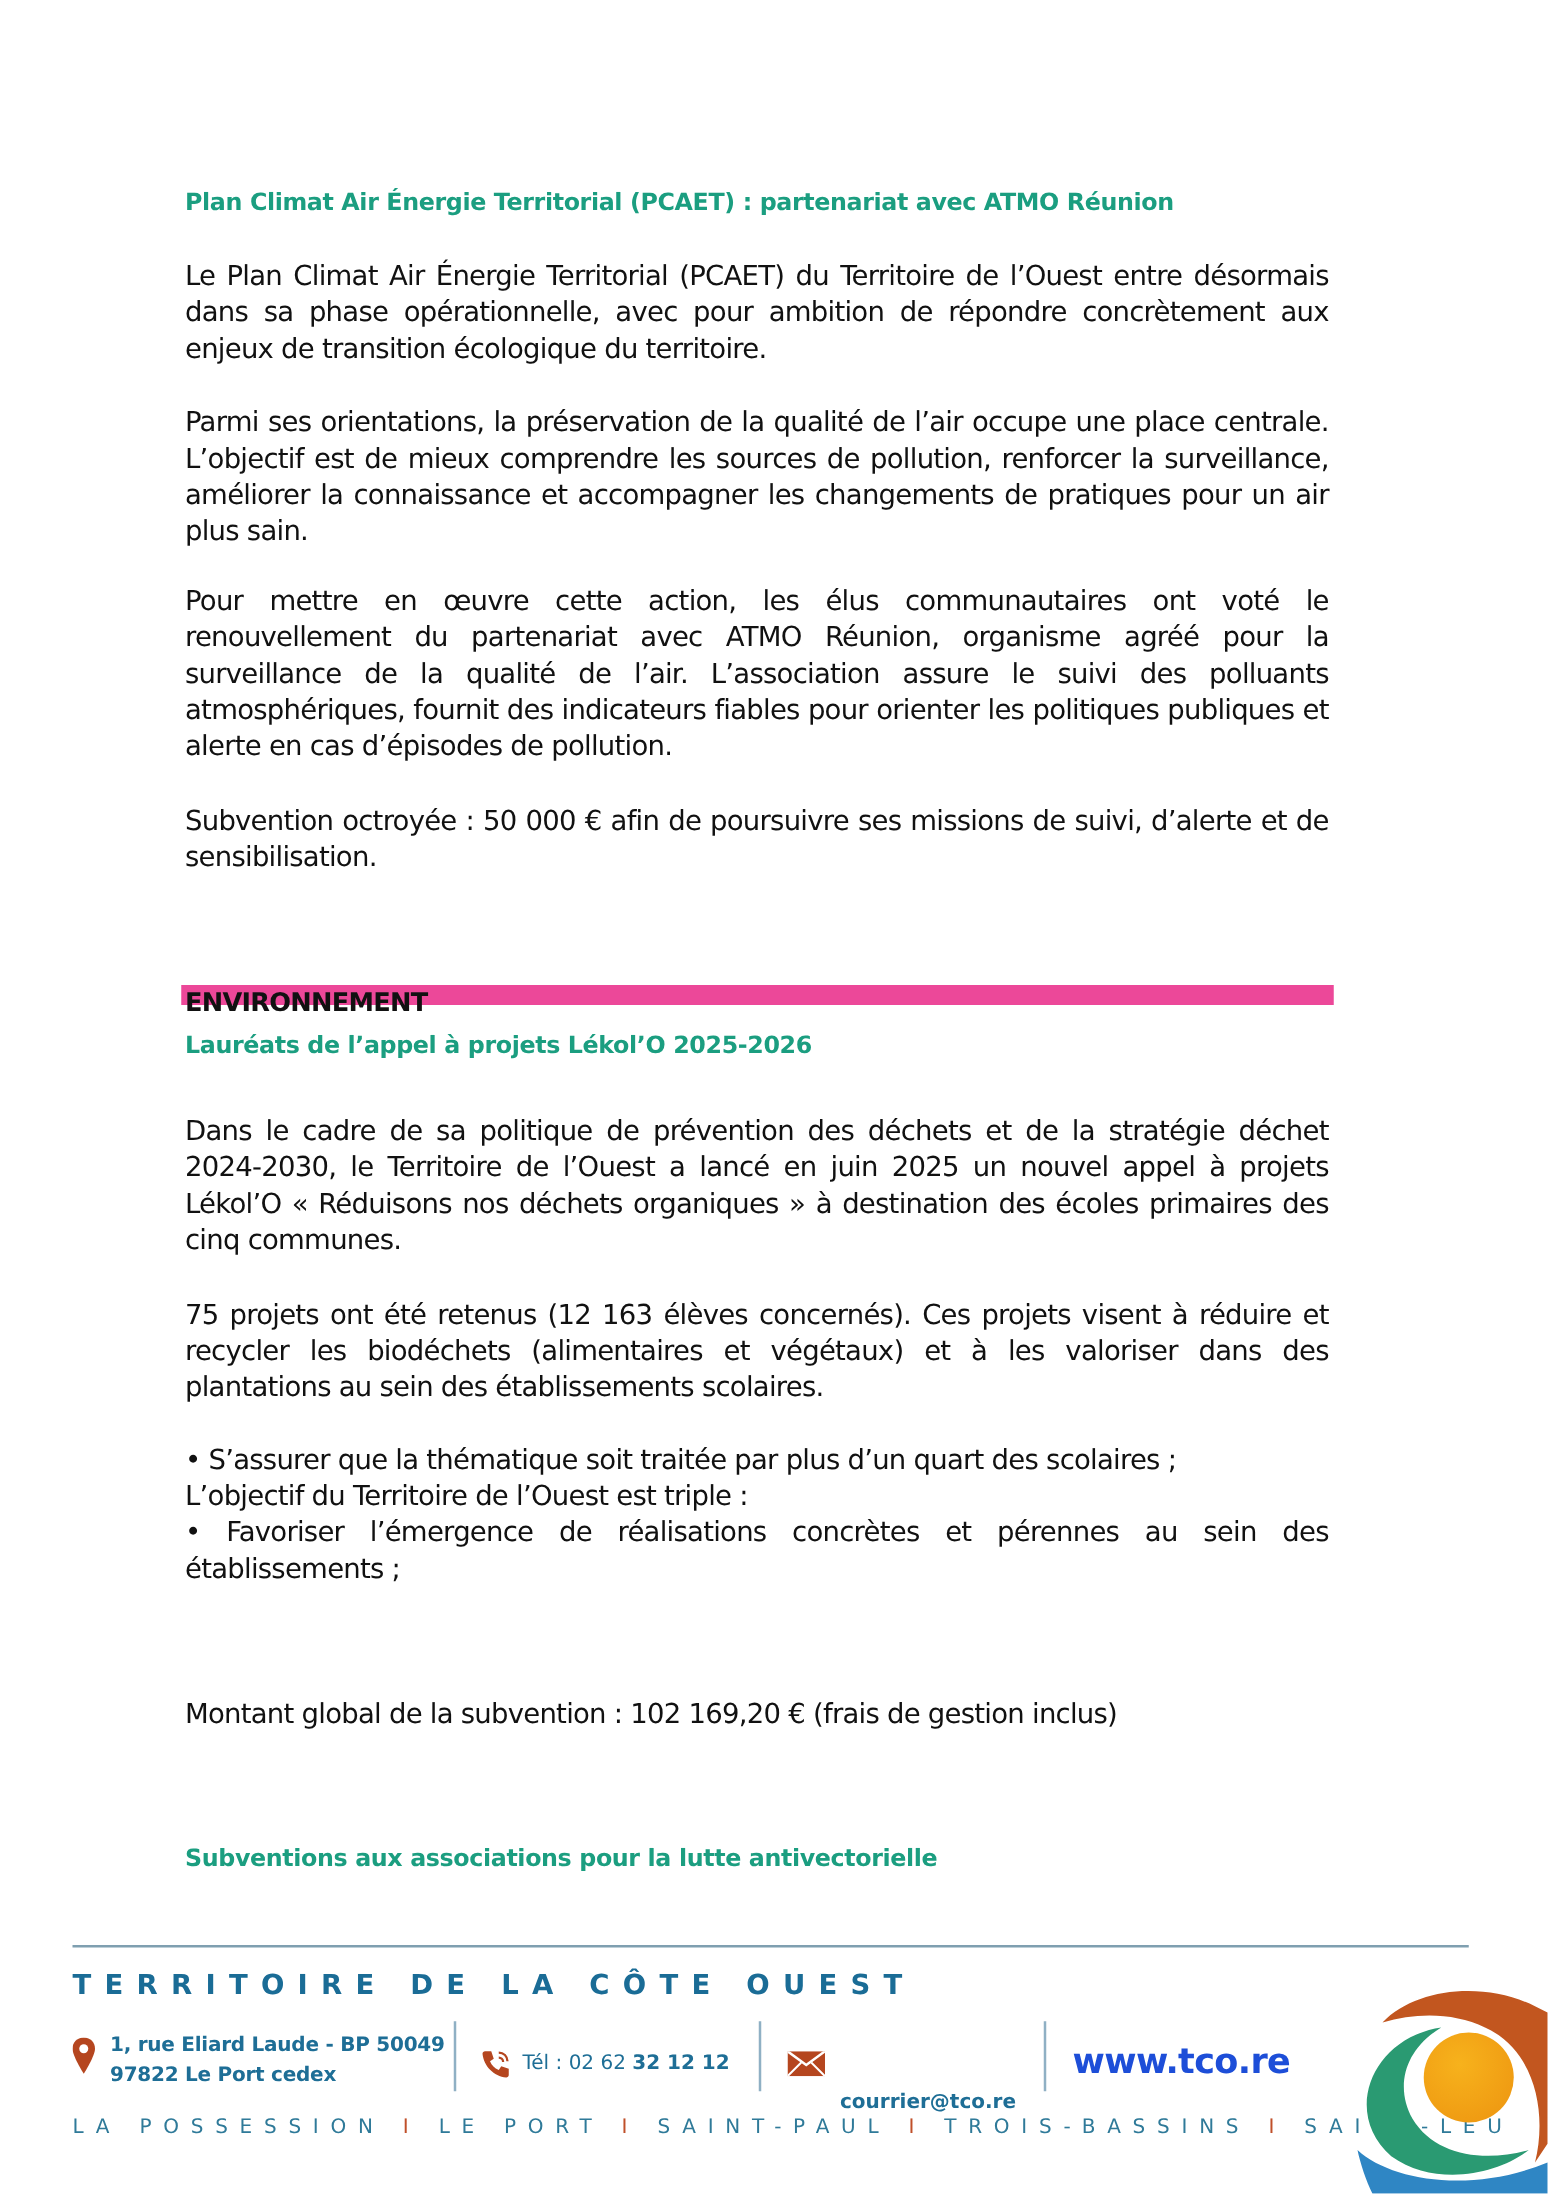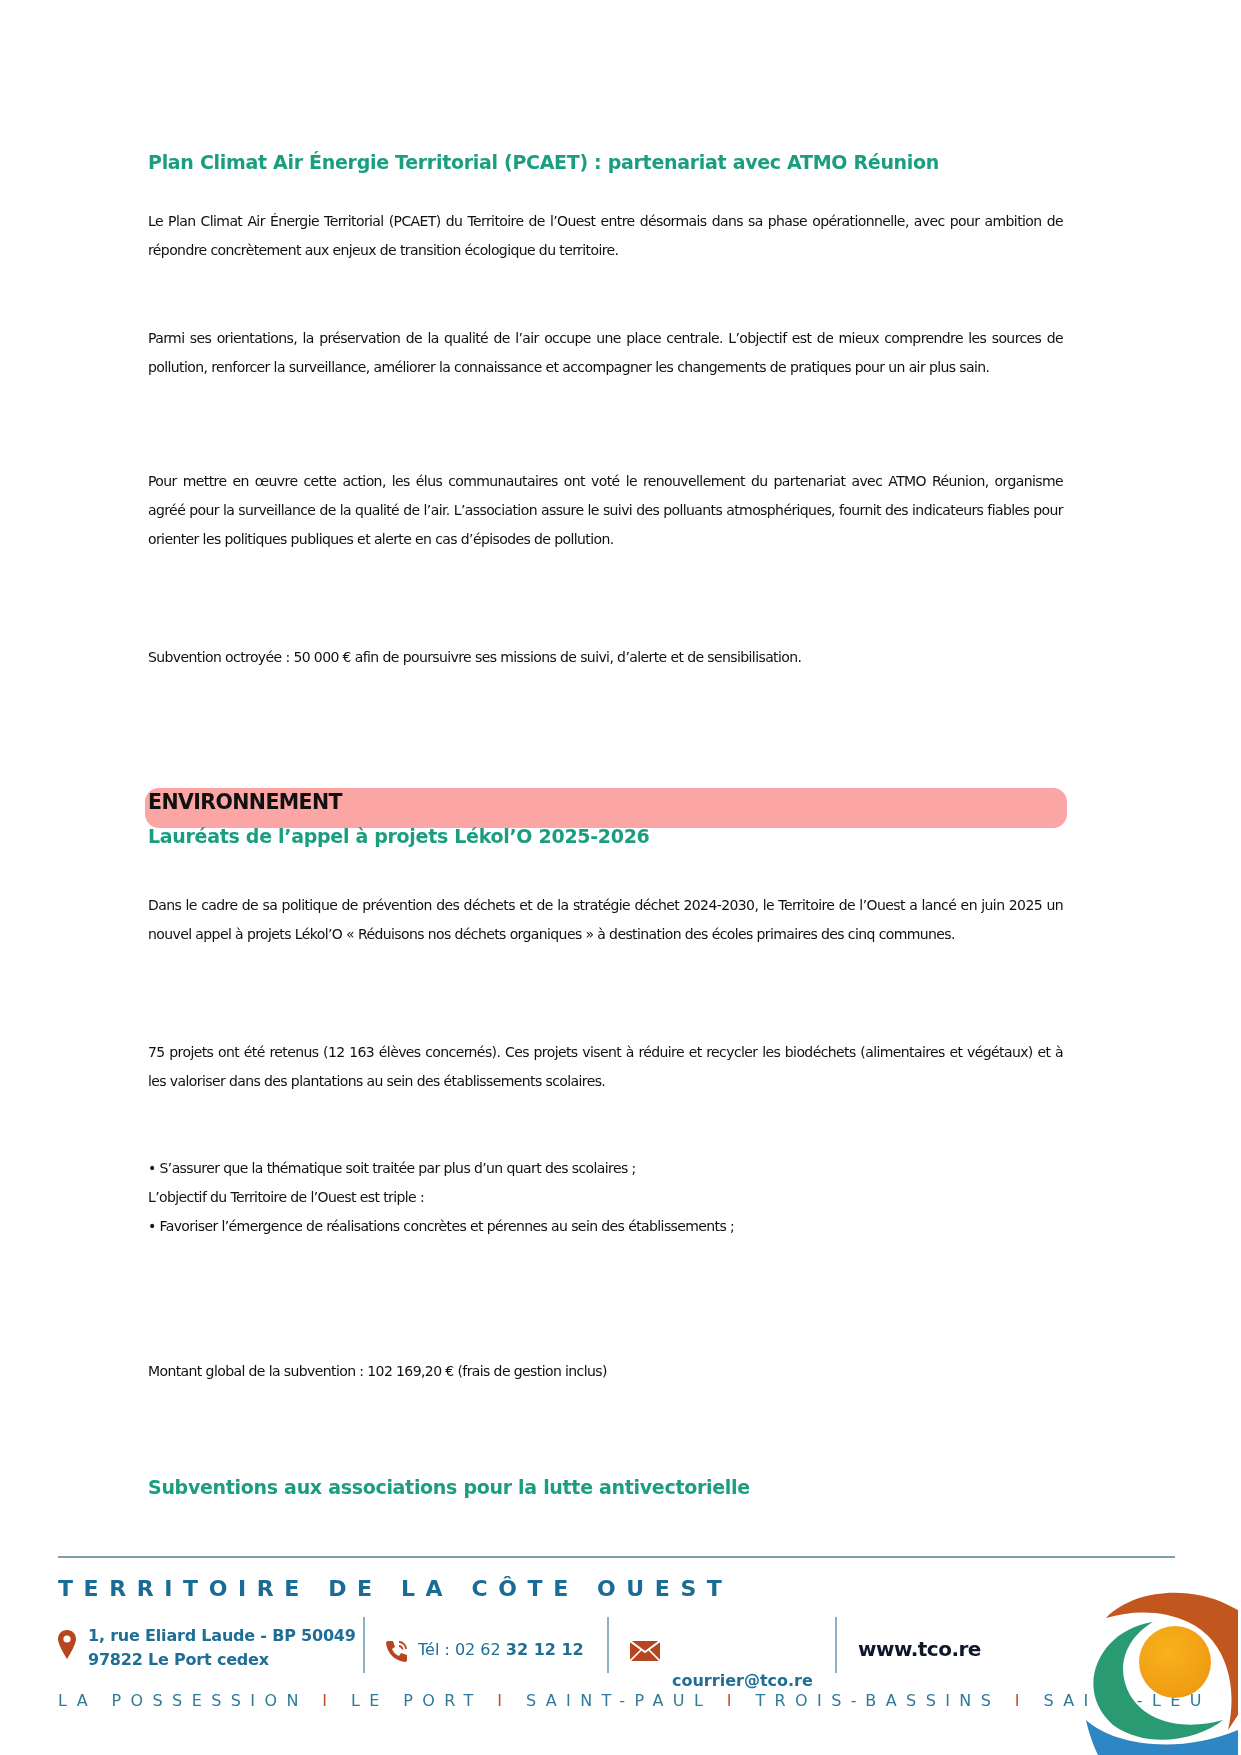--- a/index.html
+++ b/index.html
@@ -2,35 +2,35 @@
 <html><head>
 <meta charset="utf-8">
 <style>
   html, body { margin: 0; padding: 0; background: #ffffff; }
   body { width: 1241px; height: 1755px; position: relative; overflow: hidden;
          font-family: "DejaVu Sans", sans-serif; color: #111; }
   .abs { position: absolute; }
   .content { left: 148px; width: 915px; }
   .h-green { color: #1b9e80; font-weight: bold; font-size: 19px; line-height: 29px; white-space: nowrap;
              font-family: "DejaVu Sans", sans-serif; letter-spacing: -0.3px; }
-  .para { font-size: 14px; line-height: 29px; text-align: justify; text-align-last: left;
+  .para { font-size: 22px; line-height: 29px; text-align: justify; text-align-last: left;
           font-family: "DejaVu Sans", sans-serif; letter-spacing: -0.6px; word-spacing: 0px; }
   .para p { margin: 0; }
-  .section-bar { left: 145px; width: 922px; top: 788px; height: 40px; background: #fca5a5; border-radius: 14px; }
+  .section-bar { left: 145px; width: 922px; top: 788px; height: 16px; background: #ec4899; }
   .section-bar span { position: absolute; left: 3px; top: 0; line-height: 28px; font-weight: bold;
                       font-size: 20.5px; color: #111; letter-spacing: -0.6px; }
   .footer-line { left: 58px; top: 1556px; width: 1117px; height: 2px; background: #7f9fb0; }
   .footer-title { left: 58px; top: 1576px; font-size: 22px; font-weight: bold; color: #1a6c96;
                   letter-spacing: 10.6px; line-height: 26px; white-space: nowrap; }
   .addr { left: 88px; top: 1624px; font-size: 16px; font-weight: bold; color: #1e6e96; line-height: 24px; white-space: nowrap; letter-spacing: -0.2px; }
   .vdiv { width: 2px; background: #8fb0c4; top: 1617px; height: 56px; }
   .tel { left: 418px; top: 1638px; font-size: 16px; color: #1e6e96; line-height: 24px; white-space: nowrap; }
   .tel b { font-weight: bold; }
   .mail { left: 672px; top: 1638px; font-size: 16px; font-weight: bold; color: #1e6e96; line-height: 24px; white-space: nowrap; margin-top: 31px; }
-  .web { left: 858px; top: 1632px; font-size: 20px; font-weight: bold; color: #0f172a; line-height: 34px; white-space: nowrap; letter-spacing: -0.5px; }
+  .web { left: 858px; top: 1632px; font-size: 28px; font-weight: bold; color: #1d4ed8; line-height: 34px; white-space: nowrap; letter-spacing: -0.5px; }
   .cities { left: 58px; top: 1690px; font-size: 16px; color: #2f7a99; line-height: 22px; white-space: nowrap; letter-spacing: 9.4px; }
   .cities .sep { color: #c0502a; }
   .icon { position: absolute; }
 </style>
 </head>
 <body>
 
 <div class="abs content h-green" style="top:148px;">Plan Climat Air Énergie Territorial (PCAET) : partenariat avec ATMO Réunion</div>
 
 <div class="abs content para" style="top:207px;">Le Plan Climat Air Énergie Territorial (PCAET) du Territoire de l’Ouest entre désormais dans sa phase opérationnelle, avec pour ambition de répondre concrètement aux enjeux de transition écologique du territoire.</div>

